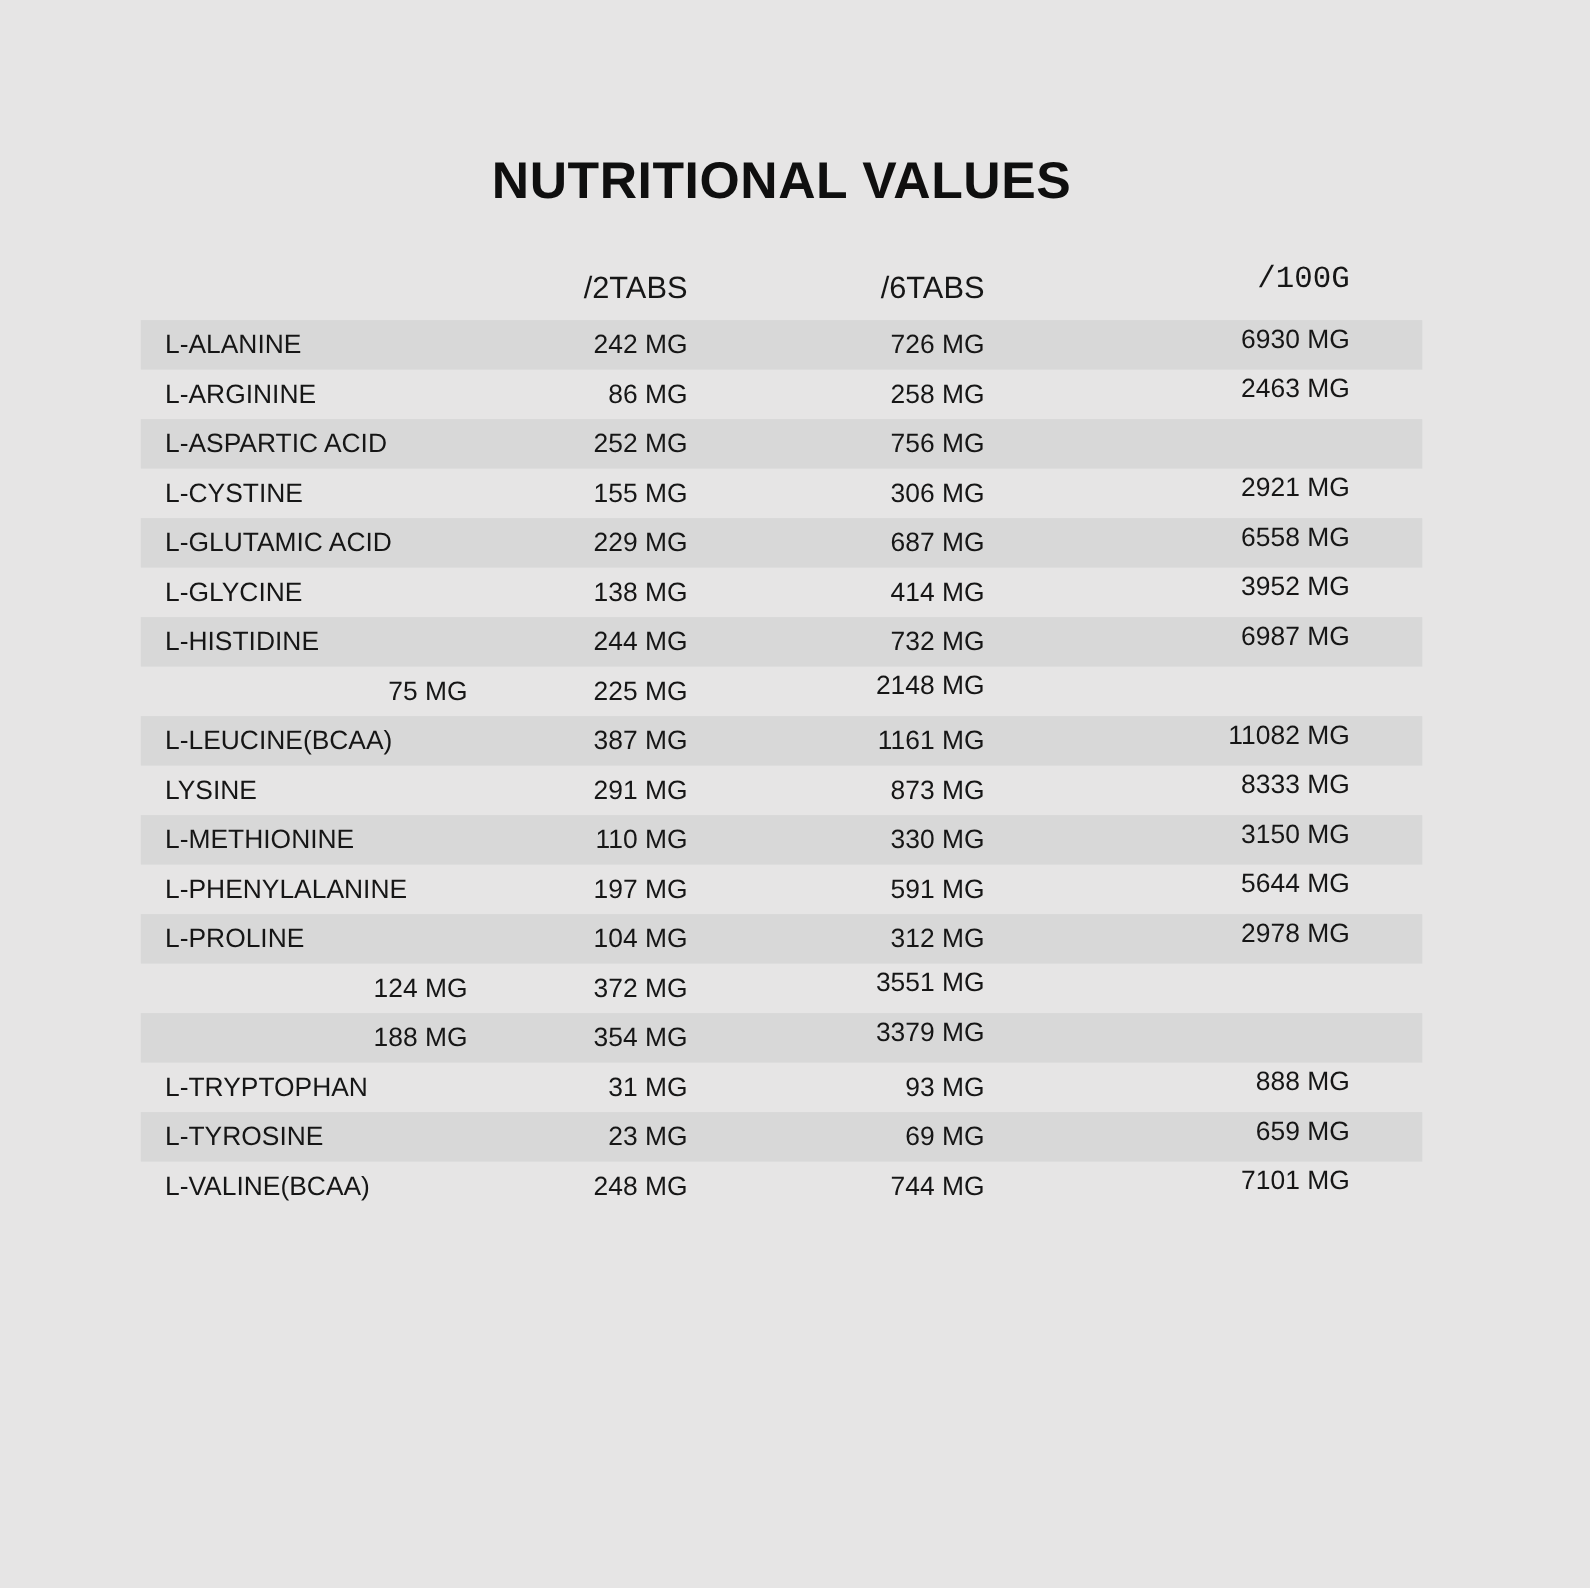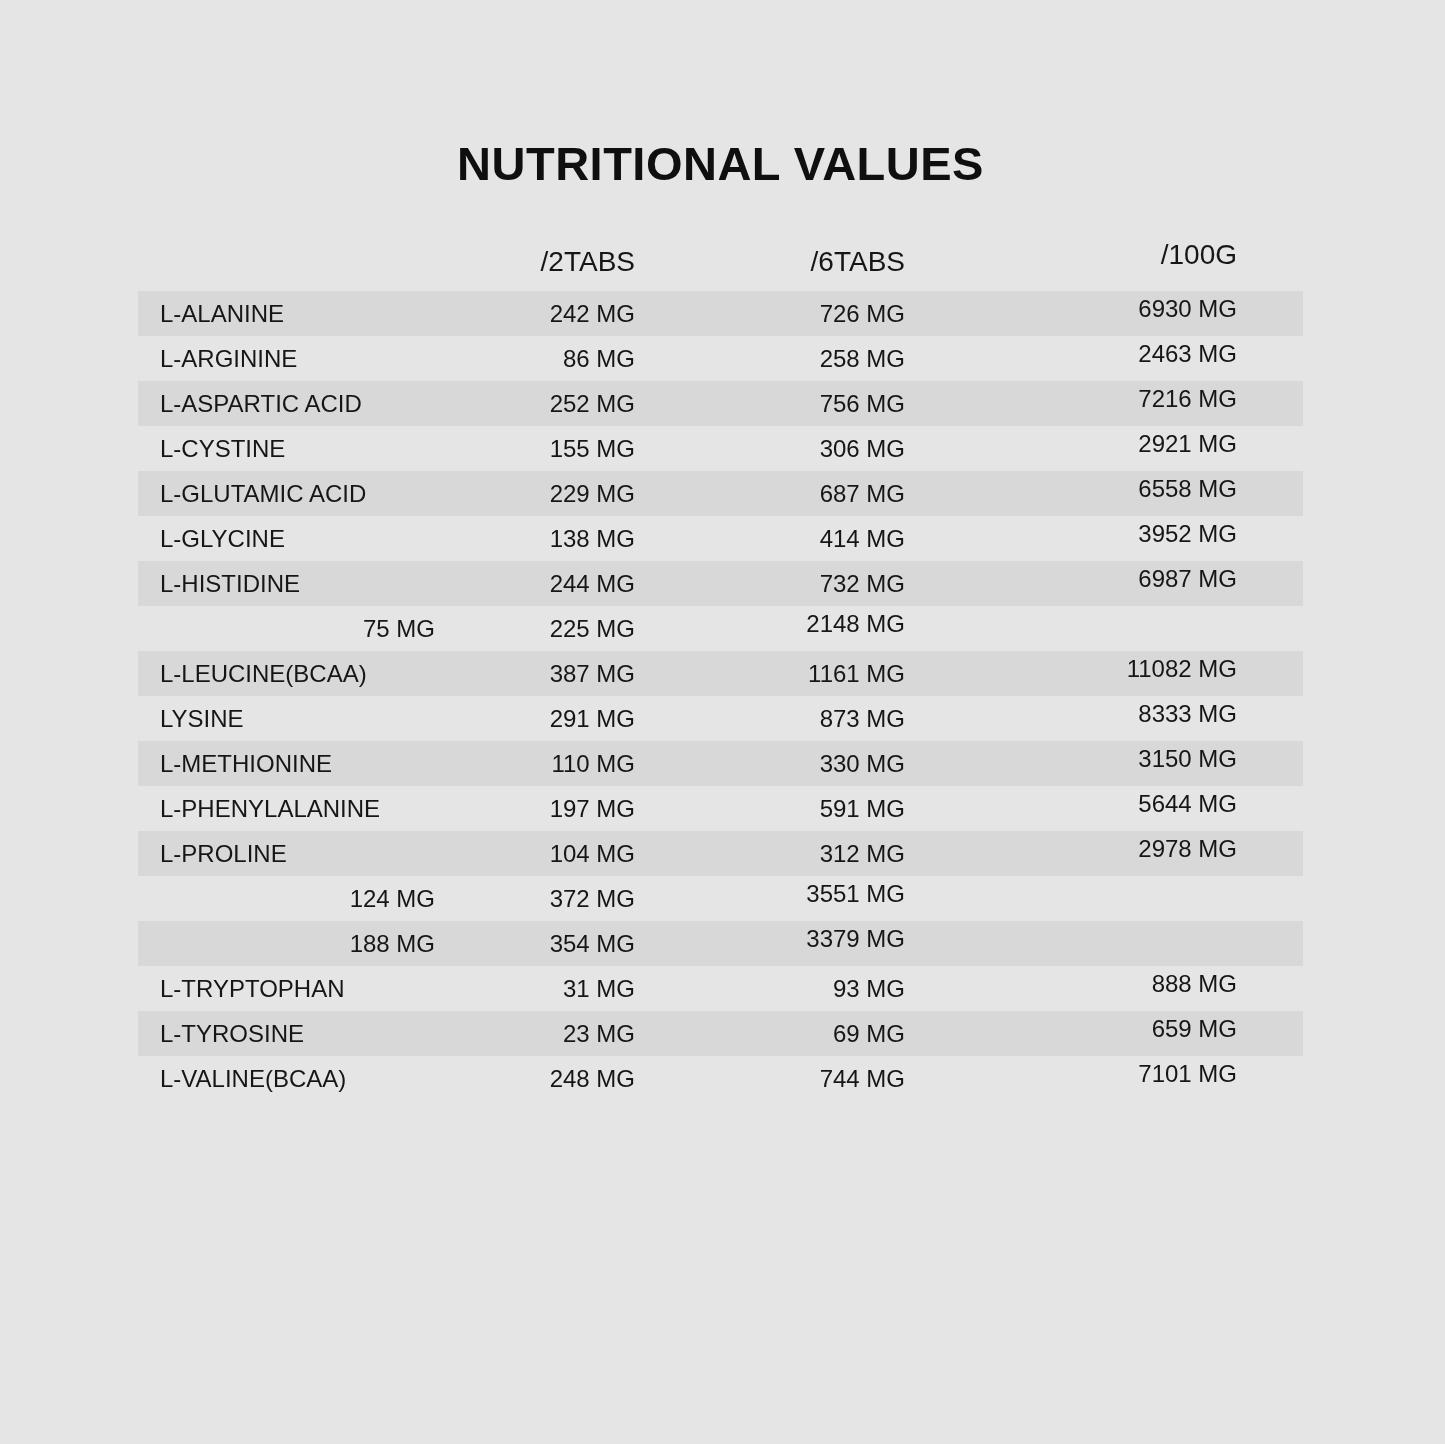--- a/index.html
+++ b/index.html
@@ -10,21 +10,21 @@
     position: relative;
     width: 1445px;
     height: 1444px;
     background: var(--page-background, #e6e5e5);
     font-family: "Liberation Sans", sans-serif;
     color: var(--text, #161616);
     overflow: hidden;
   }
   .content {
     position: absolute;
-    left: 138px;
+    left: 128px;
     top: 0;
     width: 1165px;
   }
   .title {
     margin: 0;
     padding-top: 139px;
     font-size: 47px;
     line-height: 50px;
     font-weight: bold;
     text-align: center;
@@ -59,20 +59,21 @@
   }
   .val-cell {
     text-align: right;
     white-space: nowrap;
   }
   .col-100g {
     transform: translateY(-5px);
   }
   .header-row .col-100g {
     transform: translateY(-7px);
+    font-family: Liberation Mono, monospace;
   }
   .end-spacer {
     height: 100%;
   }
 </style>
 </head>
 <body>
 
 <div class="page">
   <div class="content">
@@ -101,21 +102,20 @@
     <div class="val-cell">86 MG</div>
     <div class="val-cell">258 MG</div>
     <div class="val-cell col-100g">2463 MG</div>
     <div class="end-spacer"></div>
   </div>
 
   <div class="grid-row row">
     <div class="name-cell">L-ASPARTIC ACID</div>
     <div class="val-cell">252 MG</div>
     <div class="val-cell">756 MG</div>
-    <div class="val-cell col-100g">7216 MG</div>
     <div class="end-spacer"></div>
   </div>
 
   <div class="grid-row row">
     <div class="name-cell">L-CYSTINE</div>
     <div class="val-cell">155 MG</div>
     <div class="val-cell">306 MG</div>
     <div class="val-cell col-100g">2921 MG</div>
     <div class="end-spacer"></div>
   </div>

